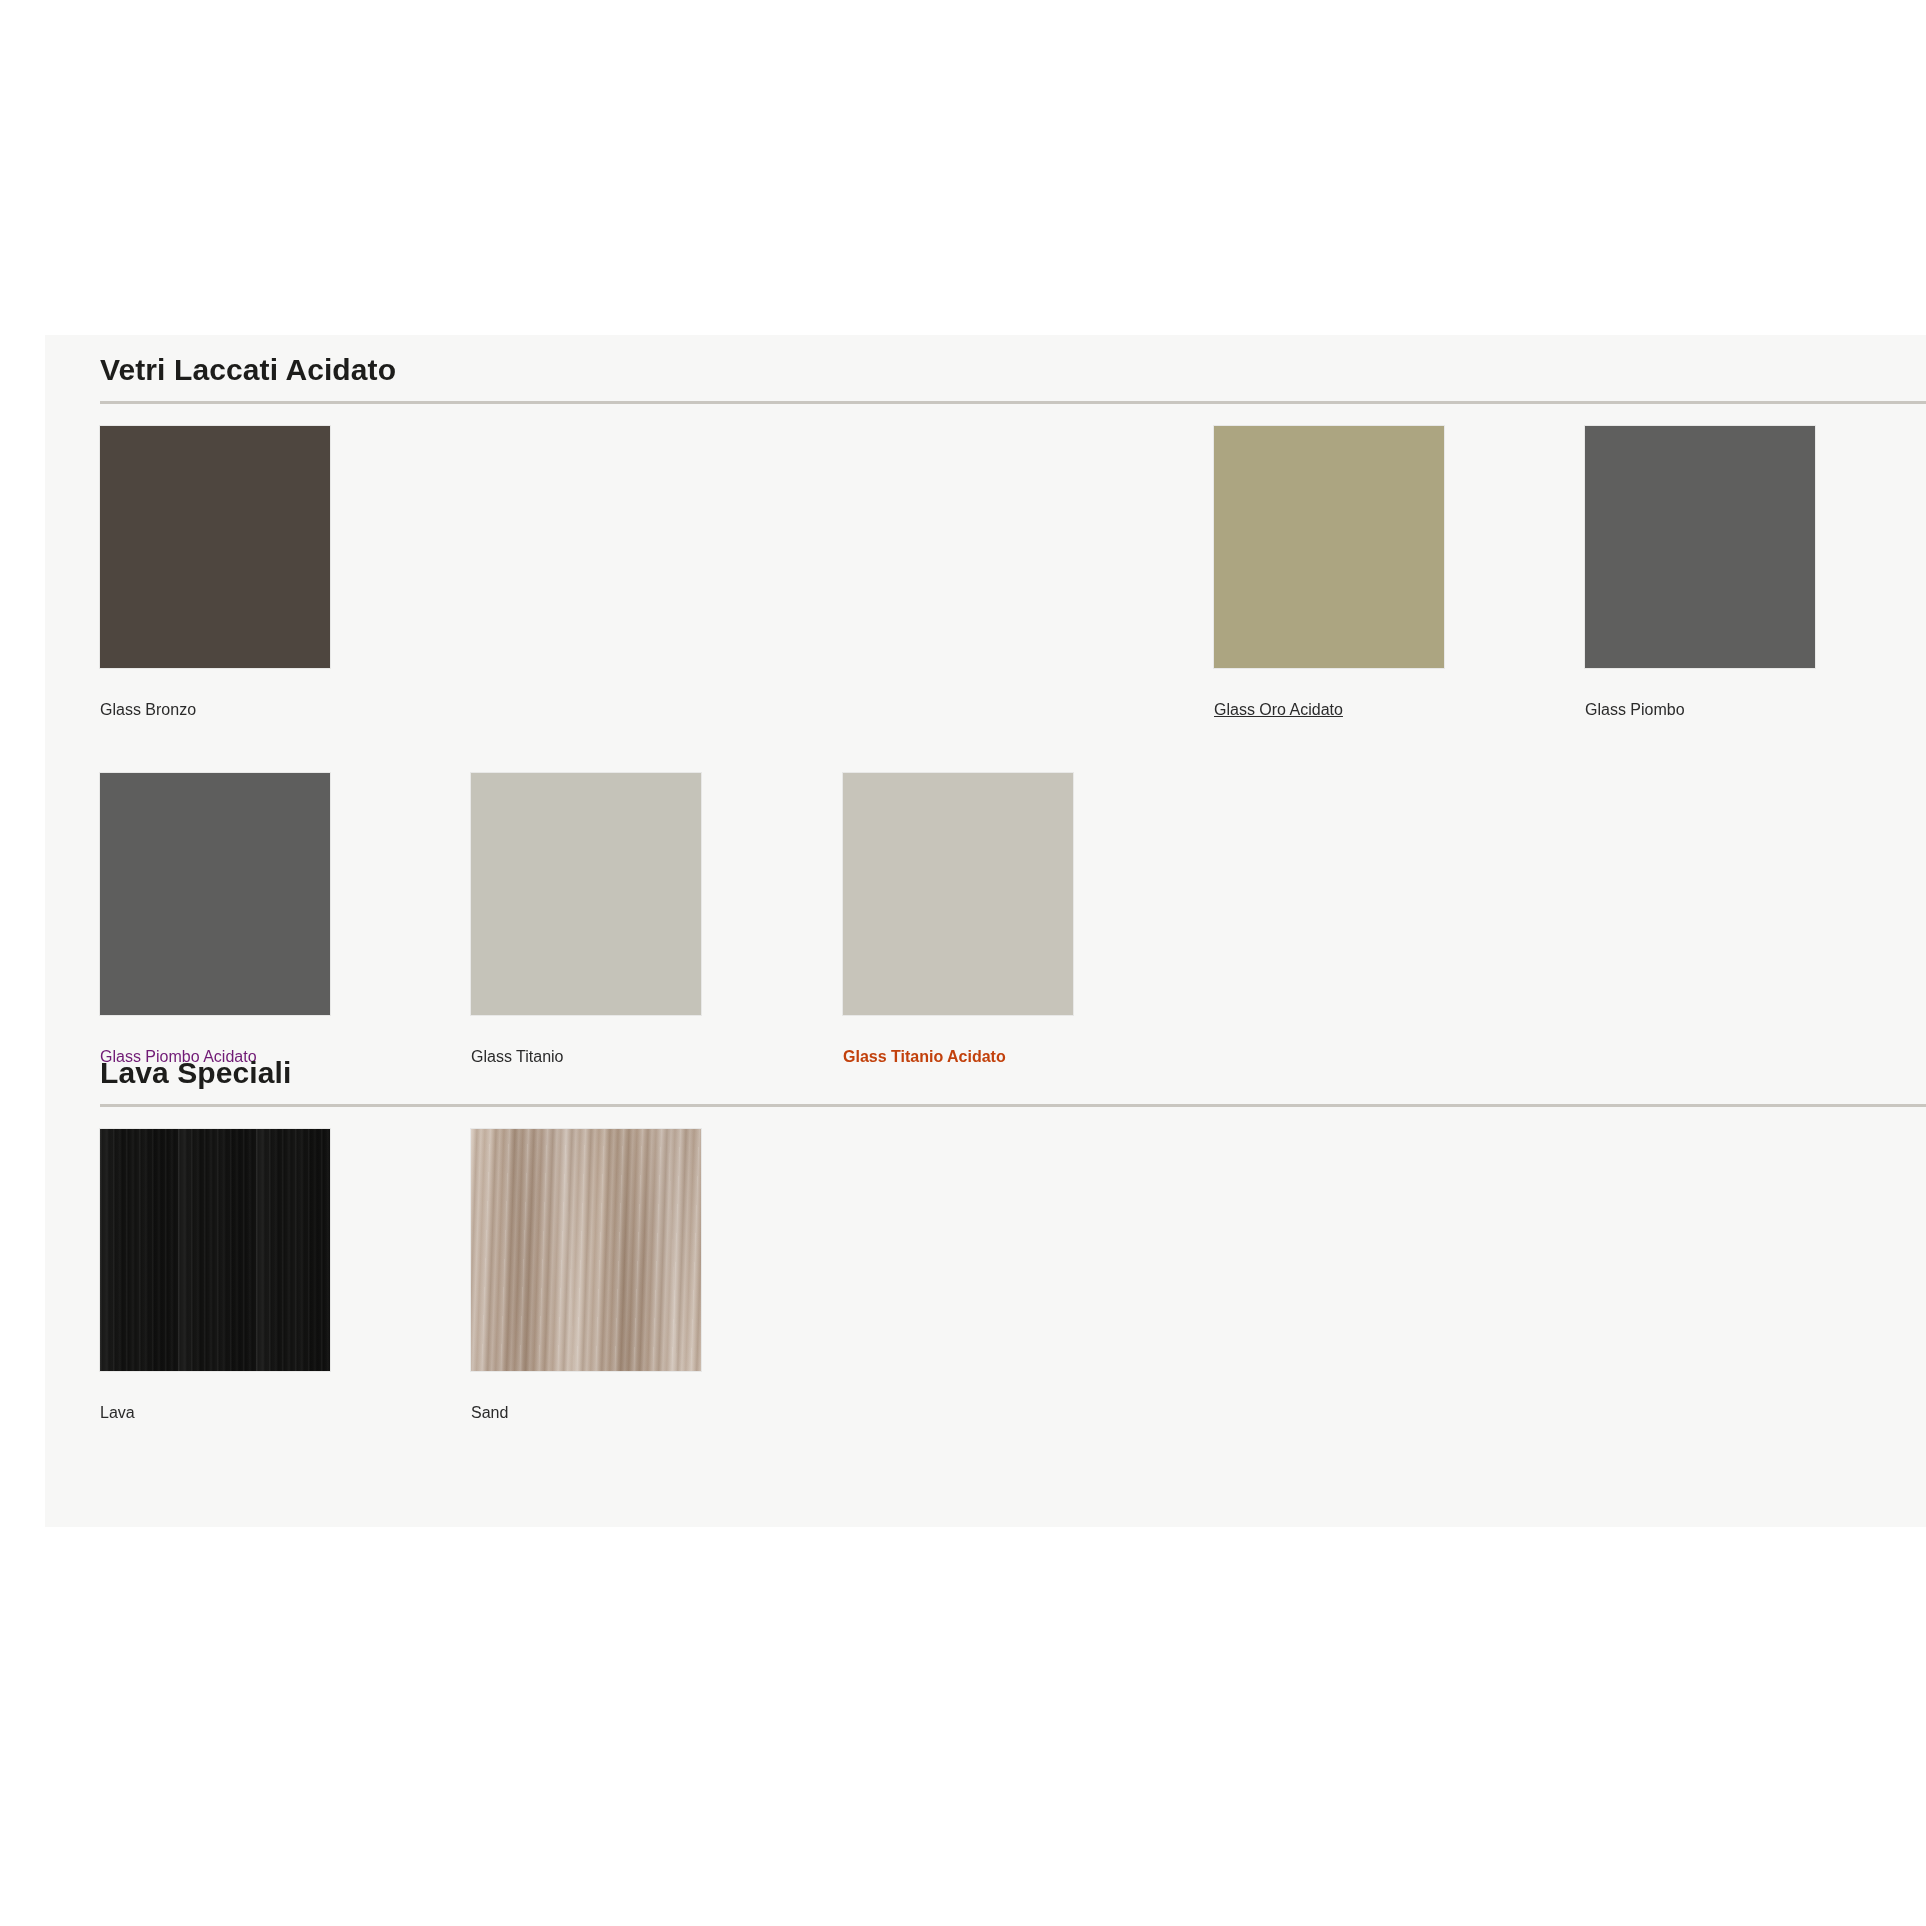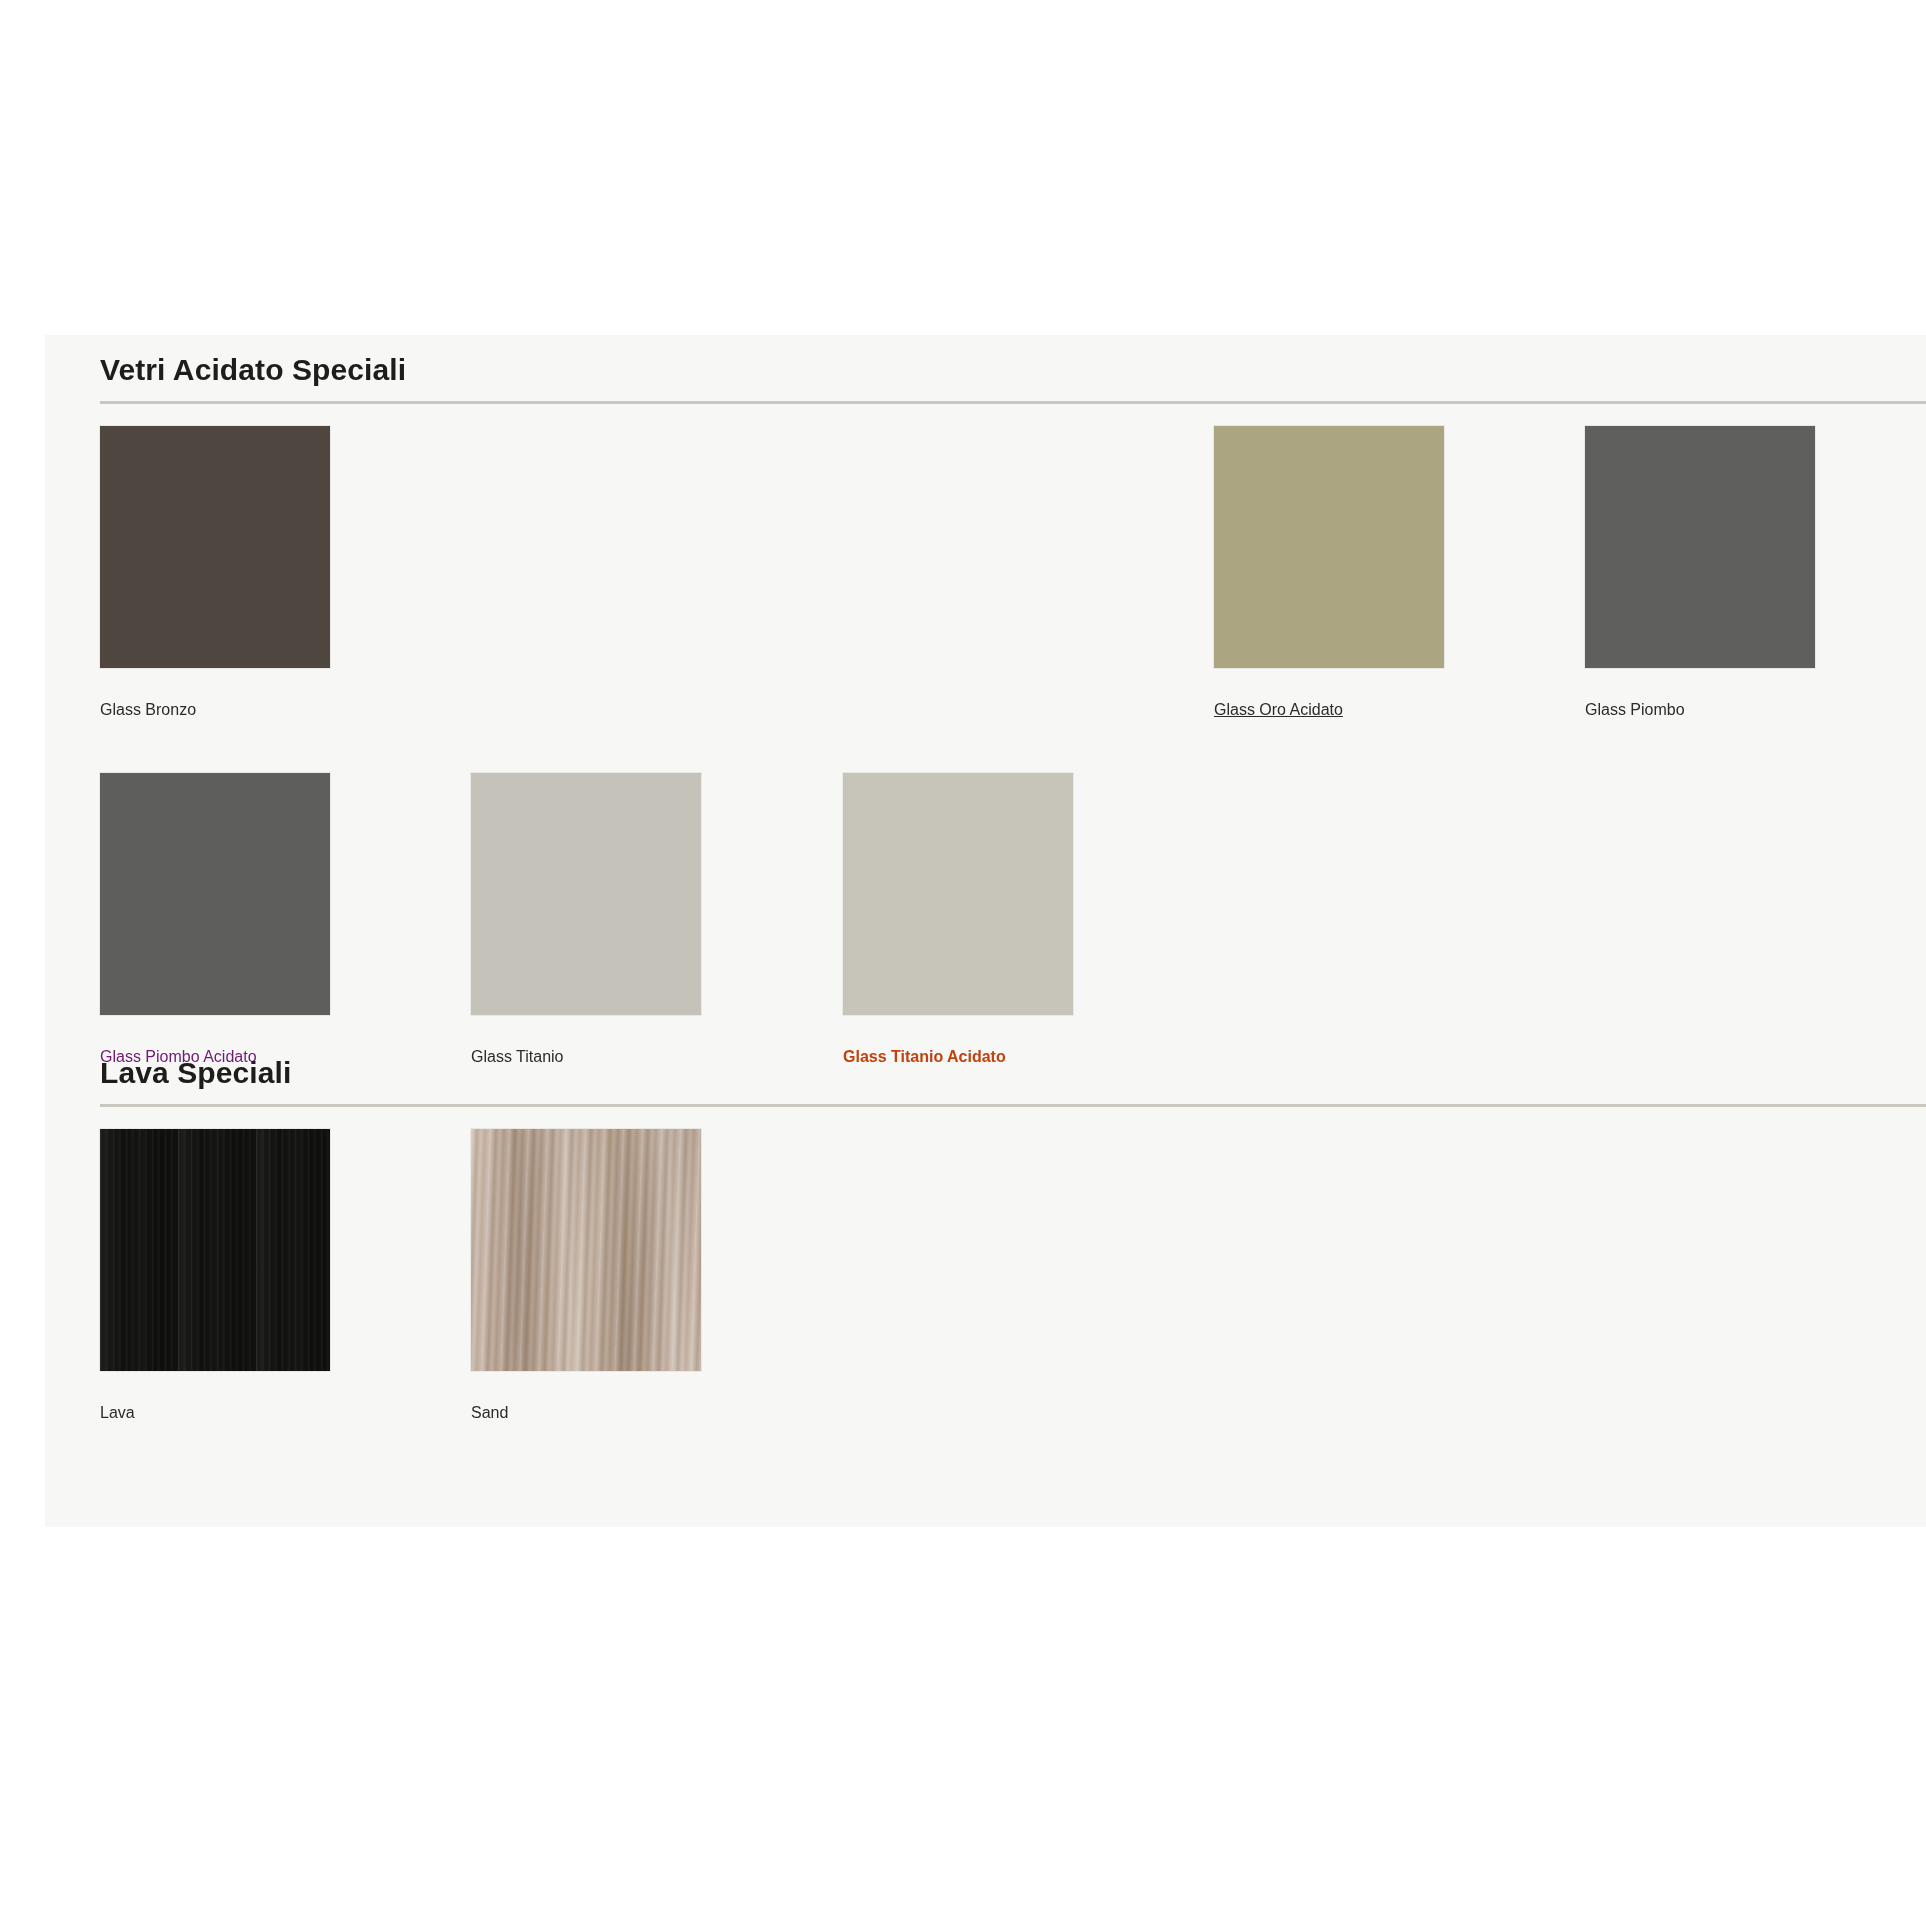--- a/index.html
+++ b/index.html
@@ -146,21 +146,21 @@
 </style>
 </head>
 <body style="background: rgb(255, 255, 255);">
 
 <div id="root">
 
   <div class="panel" style="background: rgb(247, 247, 246);">
     <div class="panel-inner">
 
       <div class="section" id="section-vetri">
-        <div class="section-title" style="color: rgb(29, 29, 27);">Vetri Acidato Speciali</div>
+        <div class="section-title" style="color: rgb(29, 29, 27);">Vetri Laccati Acidato</div>
         <div class="section-rule" style="background: rgb(201, 198, 192);"></div>
 
         <div class="swatch-grid">
 
           <div class="swatch-row">
             <div class="swatch-cell" style="left:0px">
               <div class="swatch-chip" style="background-color: rgb(78, 70, 63);"></div>
               <div class="swatch-label" style="color: rgb(43, 43, 43);">Glass Bronzo</div>
             </div>
             <div class="swatch-cell" style="left:1114px">

